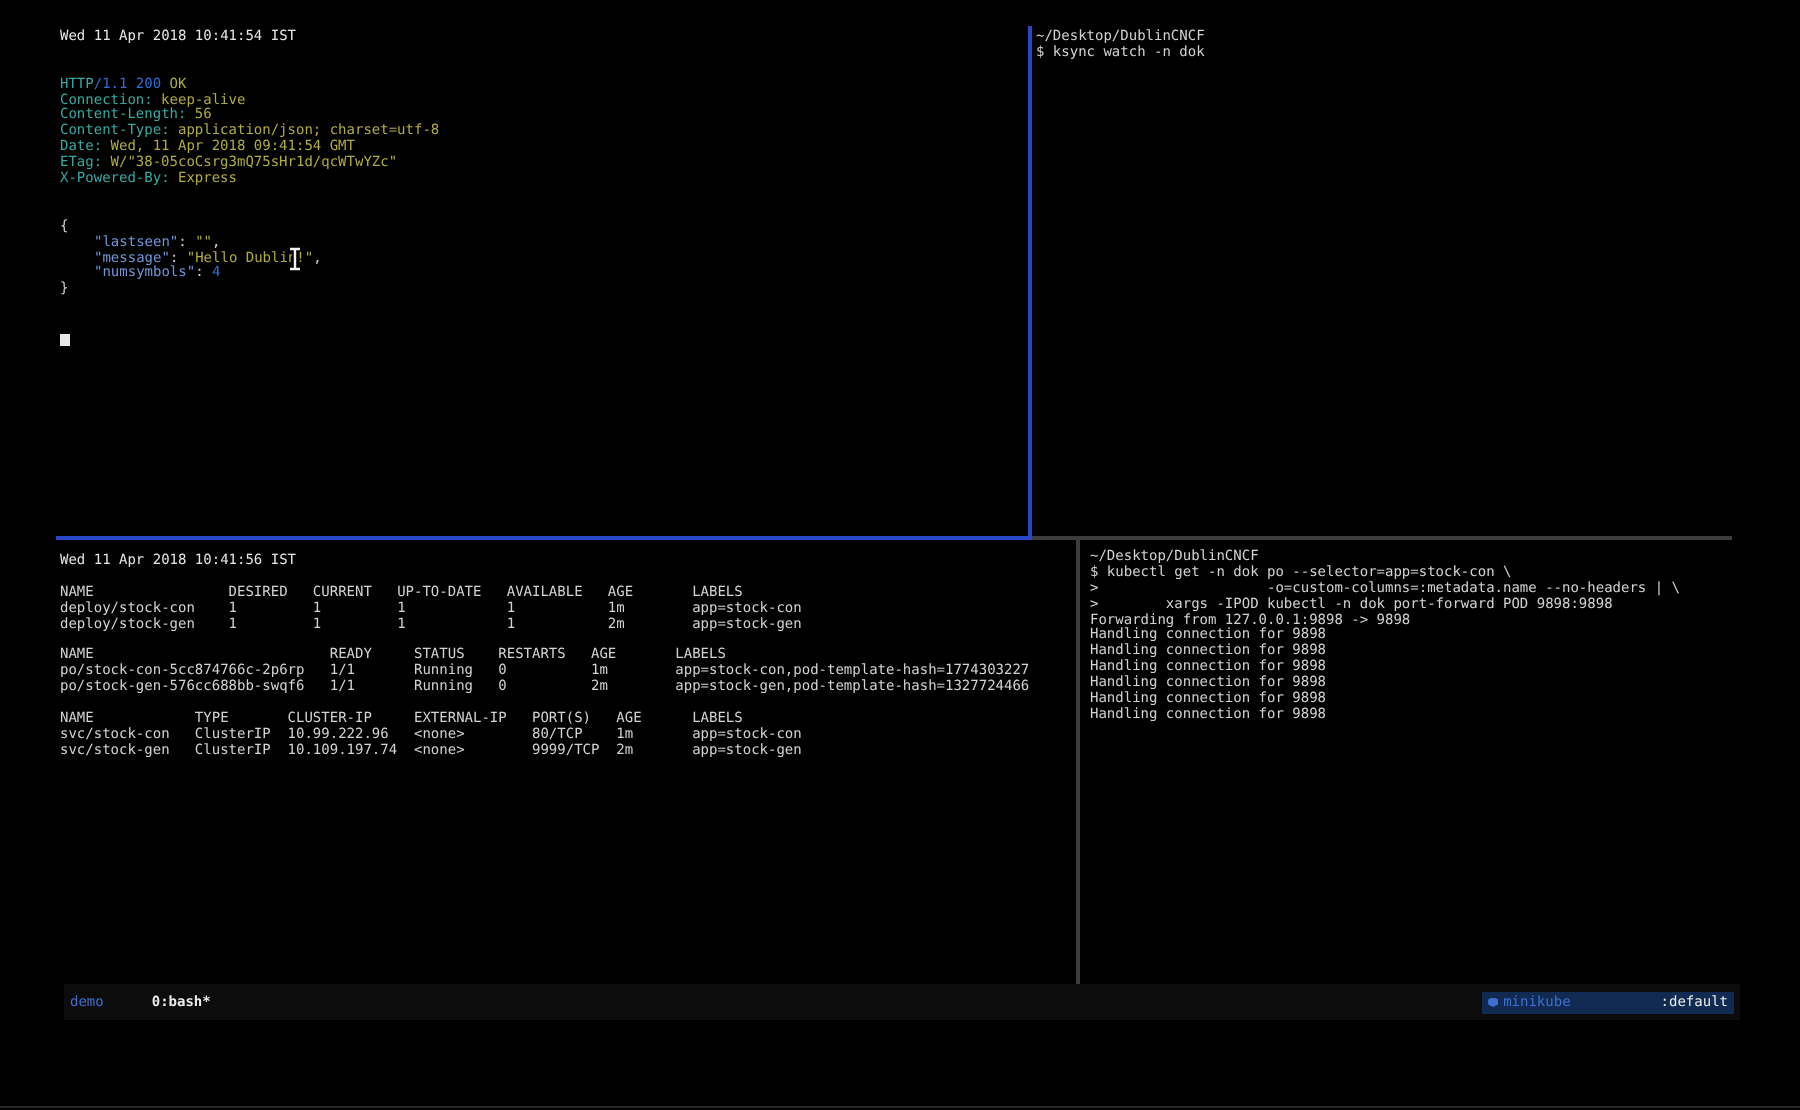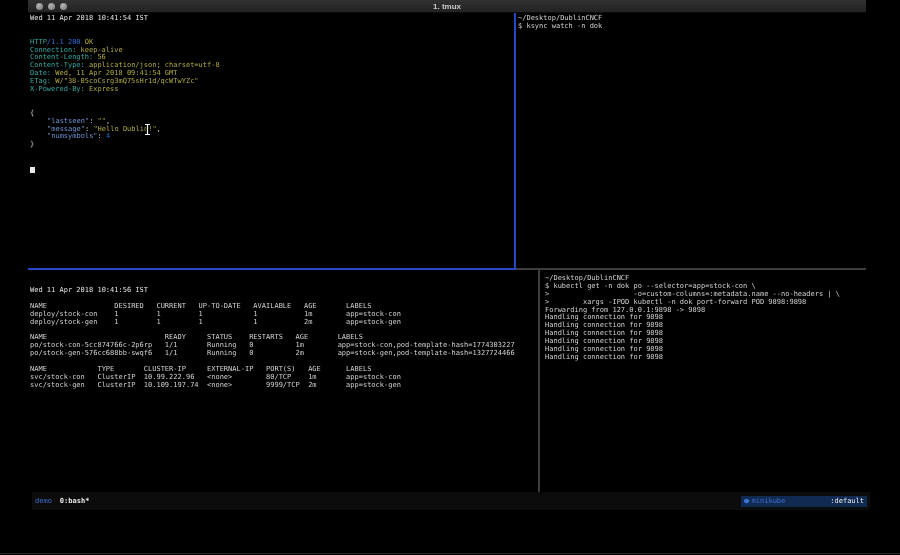--- a/index.html
+++ b/index.html
@@ -15,21 +15,21 @@
   .light { width:7px; height:7px; border-radius:50%;
            background:radial-gradient(circle at 35% 30%, #b2b2b2, #787878); }
   .wtitle { position:absolute; left:0; right:0; top:1px; text-align:center;
             font-size:8px; line-height:11px; color:#c9c9c9;
             font-family:"Liberation Sans", sans-serif; font-weight:bold; }
 
   
   .pane { position:absolute; background:#000; overflow:hidden; }
   .pane-tl { left:0; top:13px; width:486px; height:255px; padding:2px 0 0 2px; }
   .pane-tr { left:488px; top:13px; width:350px; height:255px; padding:2px 0 0 2px; }
-  .pane-bl { left:0; top:270px; width:510px; height:222px; padding:17px 0 0 2px; }
+  .pane-bl { left:0; top:270px; width:510px; height:222px; padding:7px 0 0 2px; }
   .pane-br { left:512px; top:270px; width:326px; height:222px; padding:5px 0 0 5px; }
 
   .vb-top { position:absolute; left:486px; top:13px; width:2px; height:255px; background:#2847c6; }
   .hb-left { position:absolute; left:0; top:268px; width:488px; height:2px; background:#2847c6; }
   .hb-right { position:absolute; left:488px; top:268px; width:350px; height:2px; background:#3d3d3d; }
   .vb-bottom { position:absolute; left:510px; top:270px; width:2px; height:222px; background:#3d3d3d; }
 
   .line { white-space:pre; font-size:7px; line-height:7.9px; height:7.9px; color:#d2d2d2; }
   .mt1 { margin-top:7.9px; } .mt2 { margin-top:15.8px; }
   .c-white { color:#e6e6e6; }
@@ -38,45 +38,37 @@
   .c-olive { color:#b0ab3f; }
   .c-key { color:#7096d8; }
   .hdr-val { margin-left:4.2px;text-align:center; }
   .json-indent { padding-left:17px; }
   .cursor-block { display:inline-block; width:4.5px; height:6px; background:#e8e8e8; vertical-align:bottom; }
 
   
   .statusbar { position:absolute; left:4px; top:492px; width:100%; height:18px; background:#0c0c0c;
                display:flex; align-items:center; font-size:7px; padding:0 3px; }
   .sess { color:#3f6fd0; }
-  .wintab { color:#ececec; font-weight:bold; margin-left:8px; }
+  .wintab { color:#ececec; font-weight:bold; margin-left:24px; }
   .status-right { margin-left:auto; display:flex; align-items:center; background:#102a52;
                   padding:1.5px 3px;justify-content:flex-end; }
   .hex-icon { width:5px; height:5px; background:#3f6fd0; margin-right:2.5px;
               clip-path:polygon(50% 0,100% 25%,100% 75%,50% 100%,0 75%,0 25%); }
   .ctx { color:#3f6fd0; }
   .ns { color:#ececec;padding-left:45px; }
 
   .mouse-ibeam { position:absolute; left:143px; top:123px; }
   .screen-edge { position:absolute; left:0; top:553px; width:100%; height:1px; background:#262626; }
 </style>
 </head>
 <body>
 
 <div class="stage">
   <div class="window">
 
-    <div class="titlebar">
-      <div class="lights">
-        <span class="light"></span>
-        <span class="light"></span>
-        <span class="light"></span>
-      </div>
-      <div class="wtitle">1. tmux</div>
-    </div>
 
     <div class="pane pane-tl">
       <div class="line c-white">Wed 11 Apr 2018 10:41:54 IST</div>
       <div class="line mt2"><span class="c-teal">HTTP</span><span class="c-blue">/1.1 200</span><span class="c-olive hdr-val">OK</span></div>
       <div class="line"><span class="c-teal">Connection:</span><span class="c-olive hdr-val">keep-alive</span></div>
       <div class="line"><span class="c-teal">Content-Length:</span><span class="c-olive hdr-val">56</span></div>
       <div class="line"><span class="c-teal">Content-Type:</span><span class="c-olive hdr-val">application/json; charset=utf-8</span></div>
       <div class="line"><span class="c-teal">Date:</span><span class="c-olive hdr-val">Wed, 11 Apr 2018 09:41:54 GMT</span></div>
       <div class="line"><span class="c-teal">ETag:</span><span class="c-olive hdr-val">W/"38-05coCsrg3mQ75sHr1d/qcWTwYZc"</span></div>
       <div class="line"><span class="c-teal">X-Powered-By:</span><span class="c-olive hdr-val">Express</span></div>

